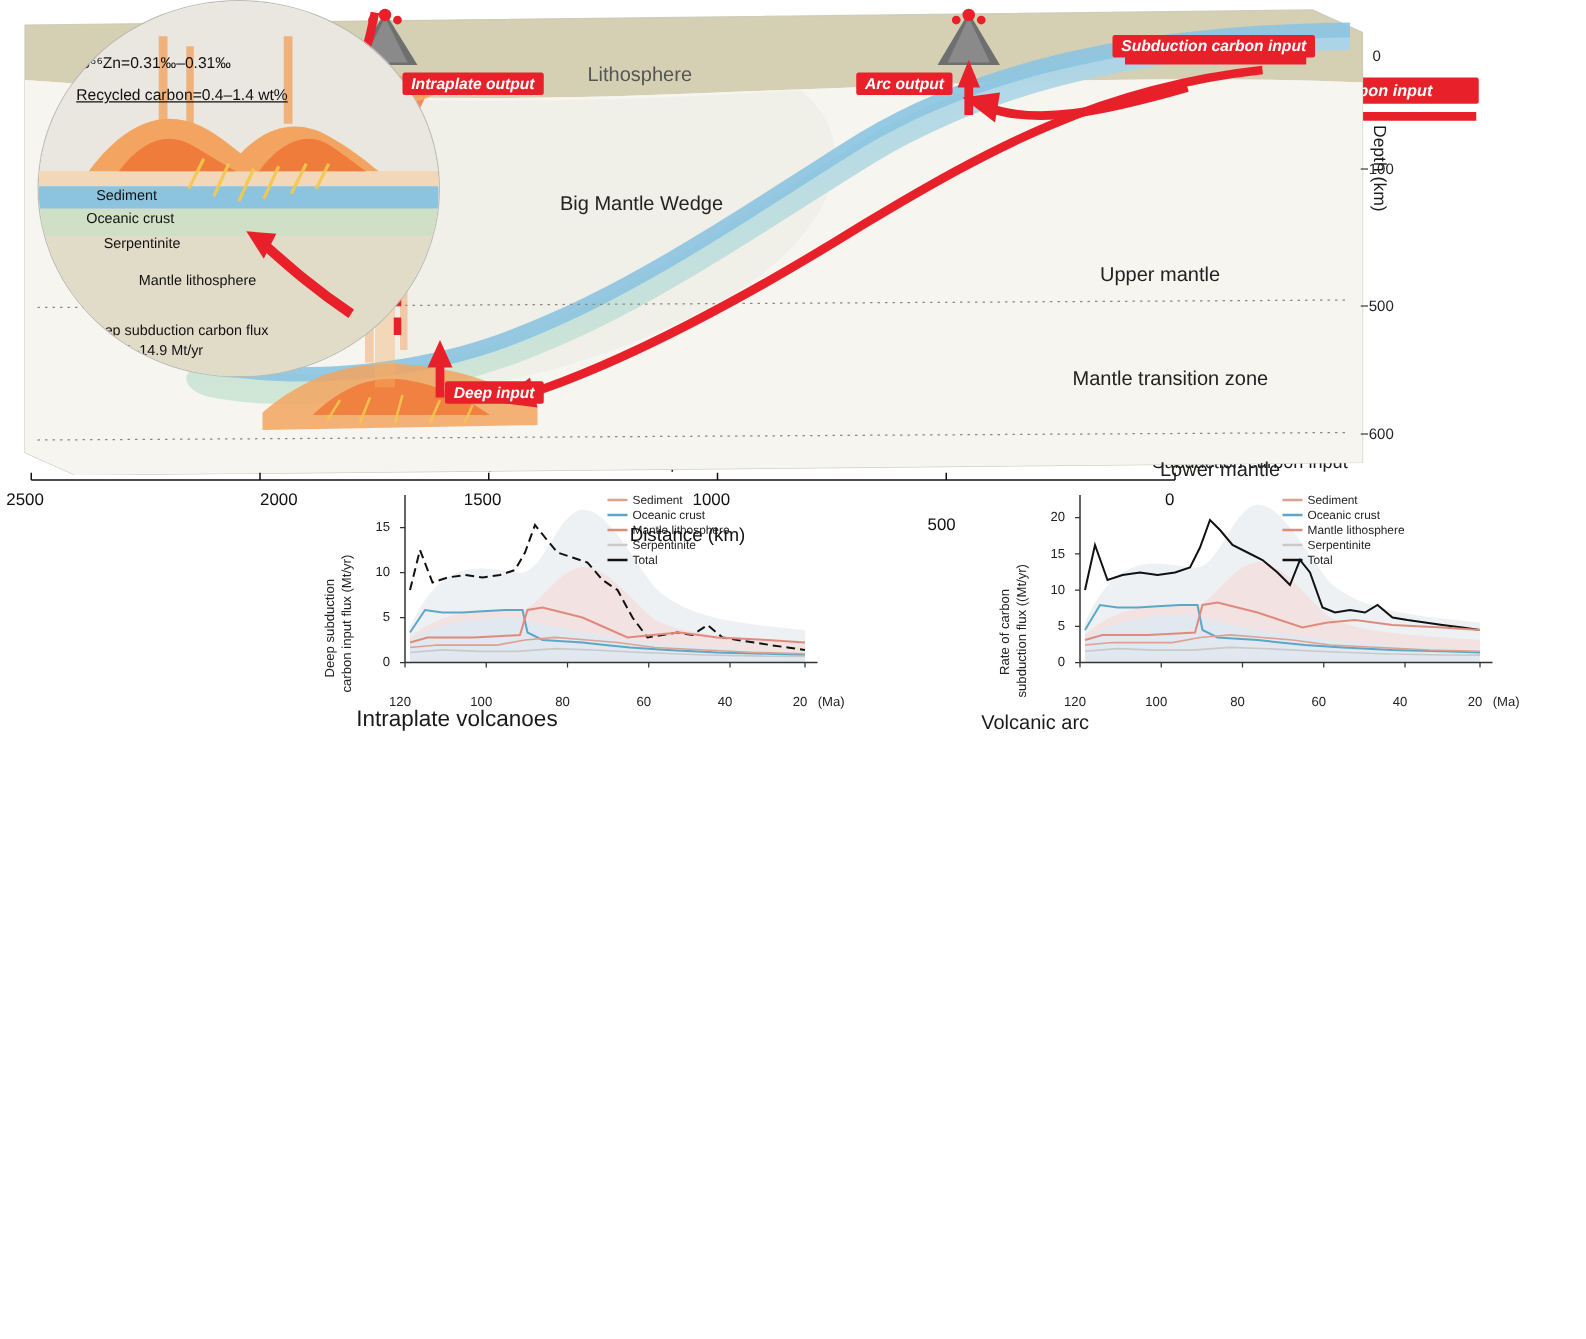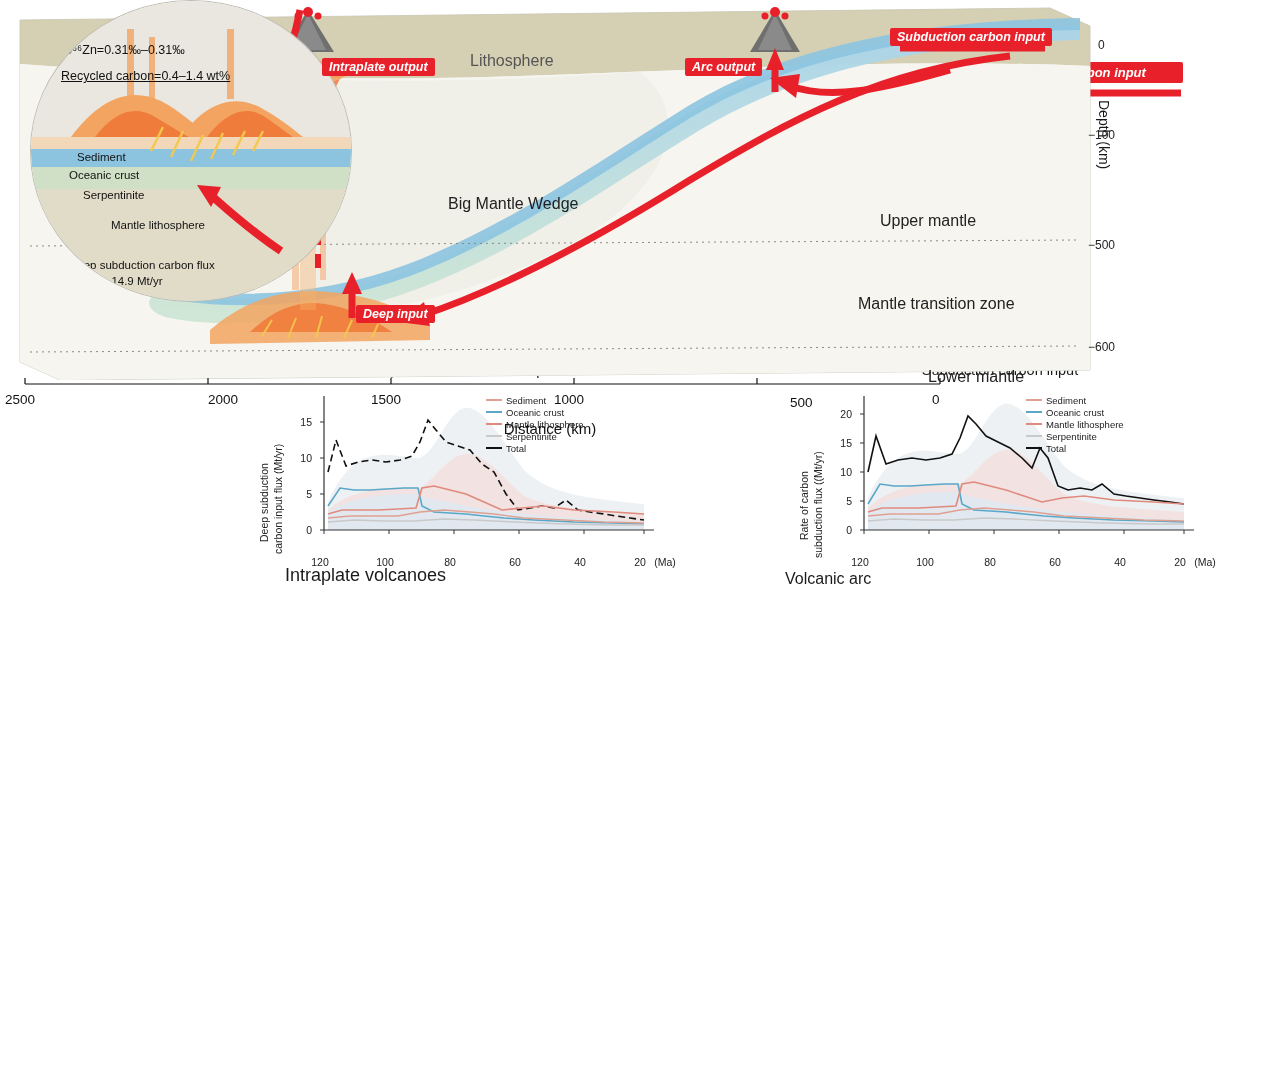--- a/index.html
+++ b/index.html
@@ -535,21 +535,21 @@
     <div class="inset-txt" style="left:38px;top:258px;font-size:11.5px;">Deep subduction carbon flux</div>
     <div class="inset-txt" style="left:58px;top:274px;font-size:11.5px;">1.4–14.9 Mt/yr</div>
   </div>
 
   <div class="red-lbl" style="left:890px;top:28px;">Subduction carbon input</div>
   <div class="red-lbl" style="left:322px;top:58px;">Intraplate output</div>
   <div class="red-lbl" style="left:685px;top:58px;">Arc output</div>
   <div class="red-lbl" style="left:356px;top:305px;">Deep  input</div>
 
   <div class="xs-label" style="left:470px;top:52px;color:#555;">Lithosphere</div>
-  <div class="xs-label" style="left:448px;top:155px;margin-top:40px;">Big Mantle Wedge</div>
+  <div class="xs-label" style="left:448px;top:155px;">Big Mantle Wedge</div>
   <div class="xs-label" style="left:880px;top:212px;">Upper mantle</div>
   <div class="xs-label" style="left:858px;top:295px;">Mantle transition zone</div>
   <div class="xs-label" style="left:928px;top:368px;">Lower mantle</div>
 
   <div class="abs" style="left:1112px;top:100px;transform-origin:0 0;transform:rotate(90deg);font-size:14px;">Depth (km)</div>
   <div class="depth-tick" style="left:1098px;top:38px;">0</div>
   <div class="depth-tick" style="left:1088px;top:128px;">−100</div>
   <div class="depth-tick" style="left:1088px;top:238px;">−500</div>
   <div class="depth-tick" style="left:1088px;top:340px;">−600</div>
 
@@ -561,16 +561,16 @@
       <line x1="391" y1="6" x2="391" y2="0"></line>
       <line x1="574" y1="6" x2="574" y2="0"></line>
       <line x1="757" y1="6" x2="757" y2="0"></line>
       <line x1="940" y1="6" x2="940" y2="0"></line>
     </g>
   </svg>
   <div class="dist-tick" style="left:5px;top:392px;">2500</div>
   <div class="dist-tick" style="left:188px;top:392px;margin-left:20px;">2000</div>
   <div class="dist-tick" style="left:371px;top:392px;">1500</div>
   <div class="dist-tick" style="left:554px;top:392px;">1000</div>
-  <div class="dist-tick" style="left:742px;top:395px;margin-left:48px;">500</div>
+  <div class="dist-tick" style="left:742px;top:412px;">500</div>
   <div class="dist-tick" style="left:932px;top:392px;">0</div>
   <div id="distance-caption" style="top:420px;">Distance (km)</div>
 </div>
 
 </body></html>

